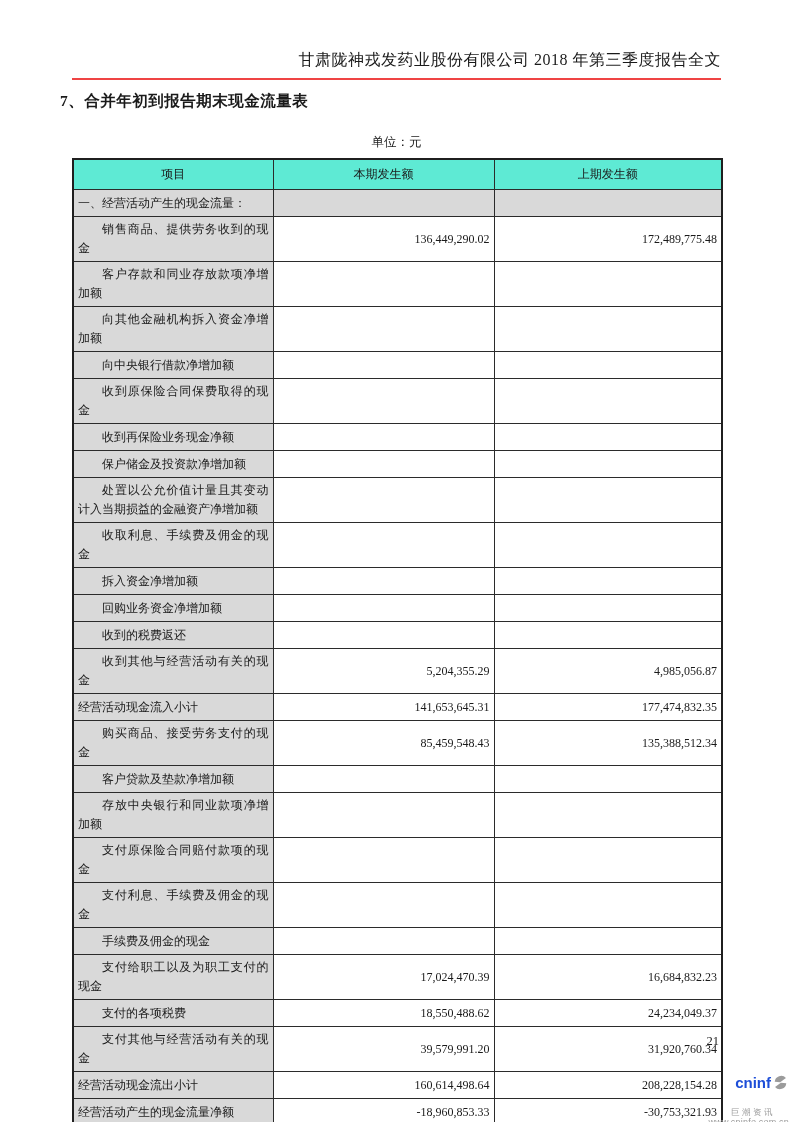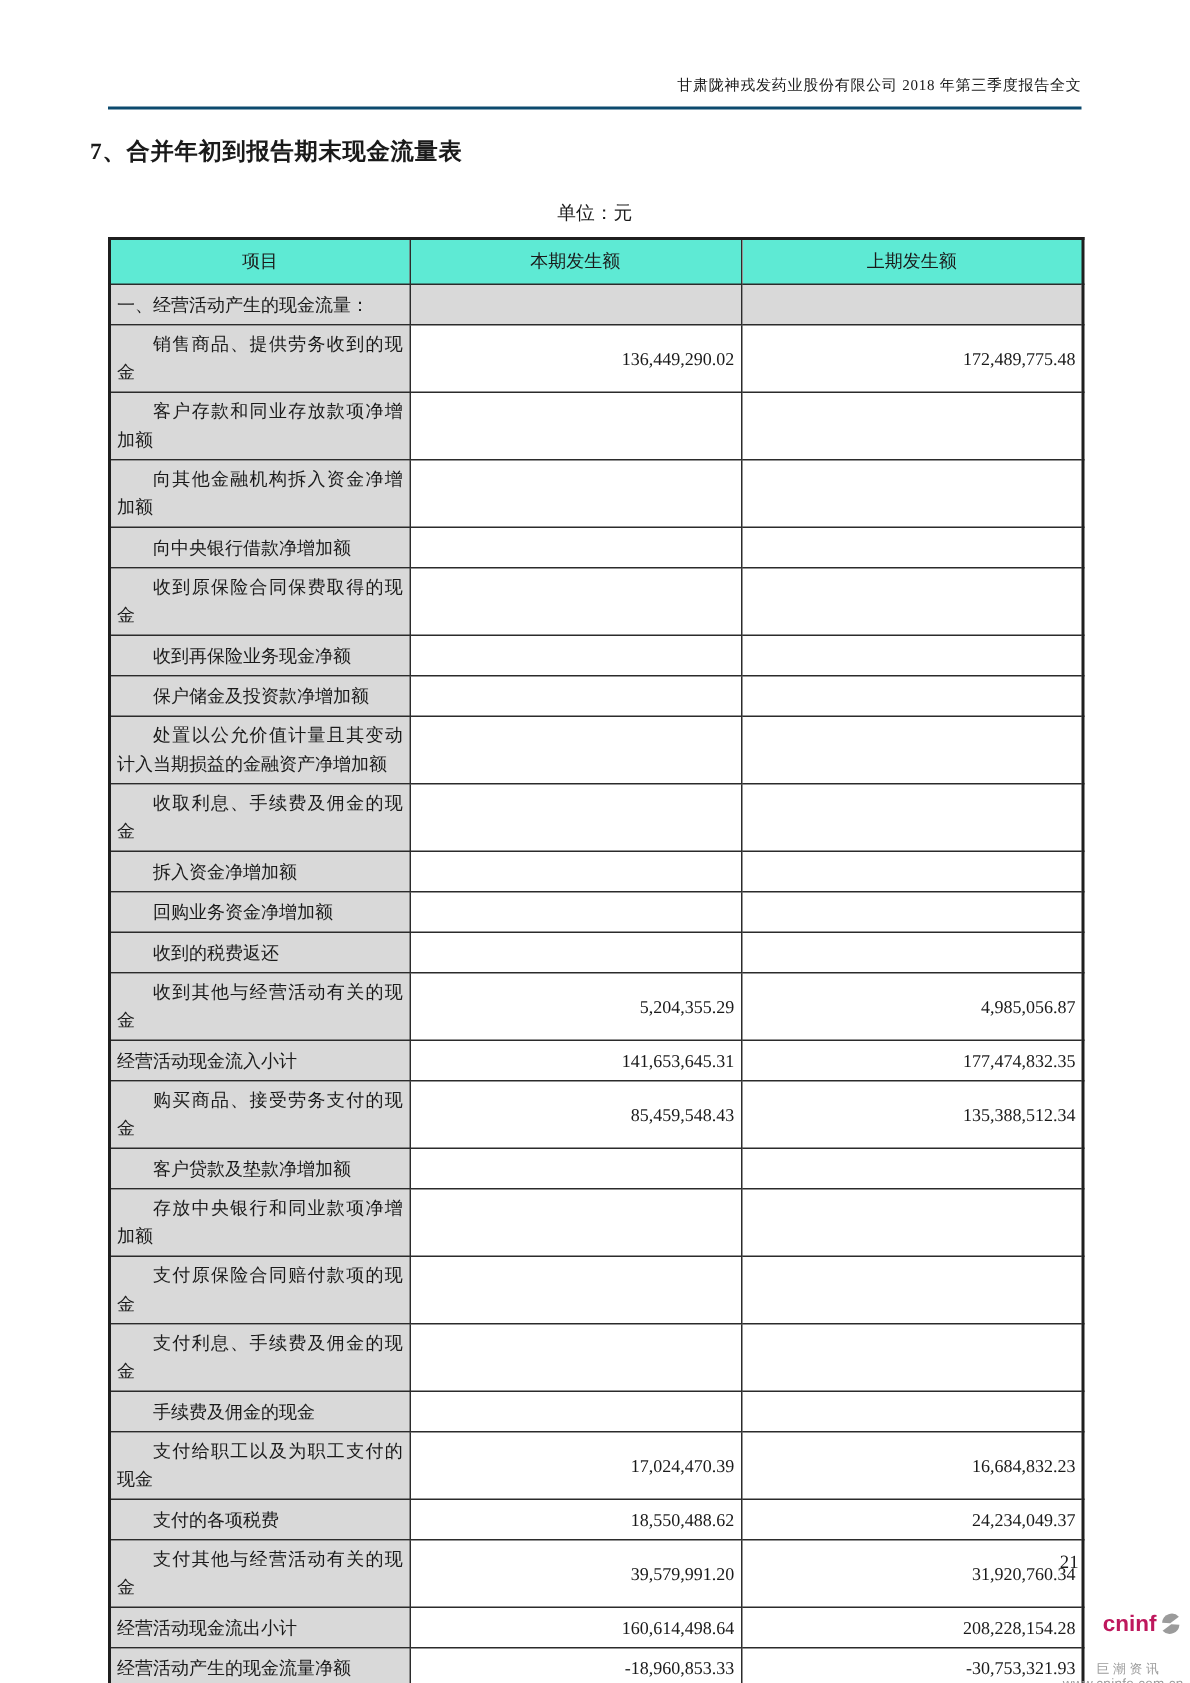--- a/index.html
+++ b/index.html
@@ -3,22 +3,22 @@
 <meta charset="utf-8">
 <style>
   html, body { margin:0; padding:0; background:#ffffff; }
   .page {
     position:relative; width:793px; height:1122px; background:#ffffff;
     font-family:"Liberation Serif","DejaVu Serif",serif; color:#1a1a1a;
     overflow:hidden; margin:0 auto;
   }
   .doc-header {
     position:absolute; left:72px; top:50px; width:649px;
-    text-align:right; font-size:10px; letter-spacing:0.5px;
-    padding-bottom:7px; border-bottom:2px solid #0c4a6e;
+    text-align:right; font-size:16px; letter-spacing:0.5px;
+    padding-bottom:7px; border-bottom:2px solid #ef4444;
   }
   .title {
     position:absolute; left:60px; top:91px; margin:0;
     font-size:15.5px; font-weight:bold; letter-spacing:0.5px;
   }
   .unit {
     position:absolute; left:72px; top:134px; width:649px;
     text-align:center; font-size:12.5px;
   }
   table.cash-table {
@@ -43,21 +43,21 @@
     position:absolute; left:72px; top:1034px; width:647px;
     text-align:right; font-size:12.5px;
   }
   .logo {
     position:absolute; right:4px; top:1074px; width:110px;
     text-align:right; color:#9b9b9b;
     font-family:"Liberation Sans","DejaVu Sans",sans-serif;
   }
   .logo-top {
     display:flex; align-items:center; justify-content:flex-end; gap:1px;
-    font-weight:bold; font-size:15px; line-height:16px; color:#be185d;
+    font-weight:bold; font-size:15px; line-height:16px; color:#1d4ed8;
   }
   .logo-icon { display:inline-flex; }
   .logo-sub { font-size:8.5px; letter-spacing:2.5px; line-height:10px; margin-top:16px; padding-right:14px; }
   .logo-url { font-size:9px; line-height:11px; letter-spacing:0.2px; }
 </style>
 </head>
 <body>
 
 <div class="page">
 

